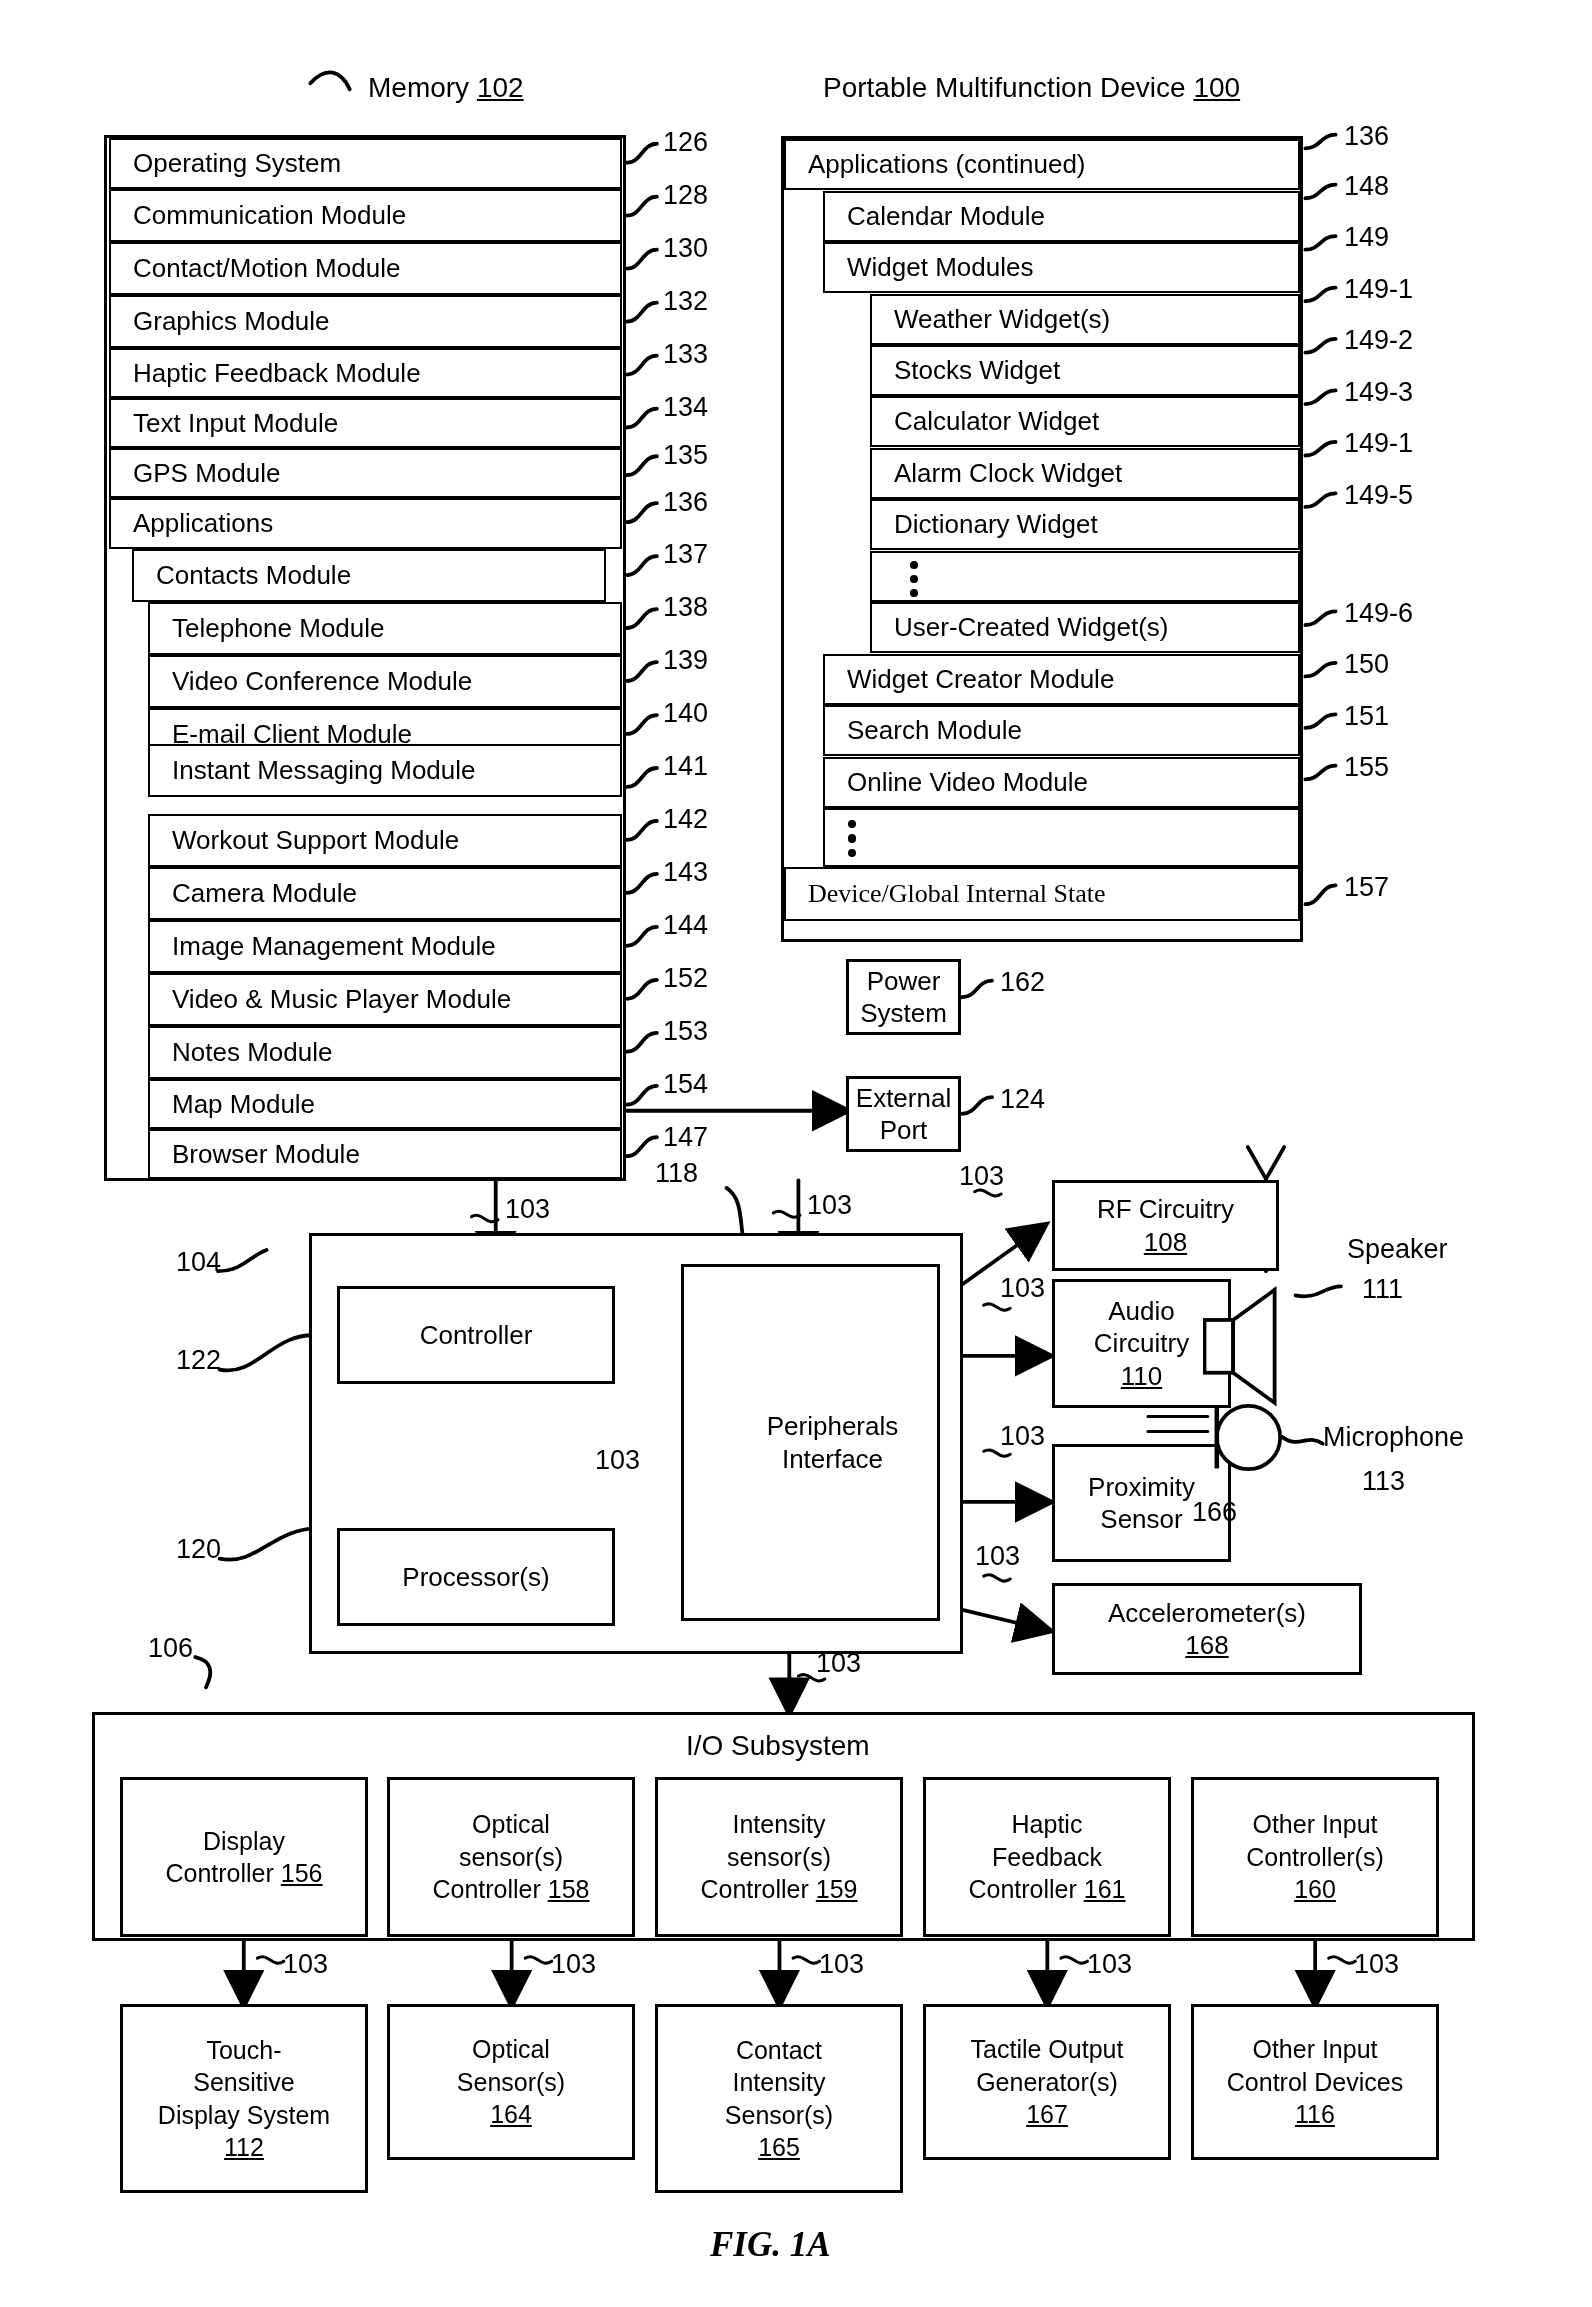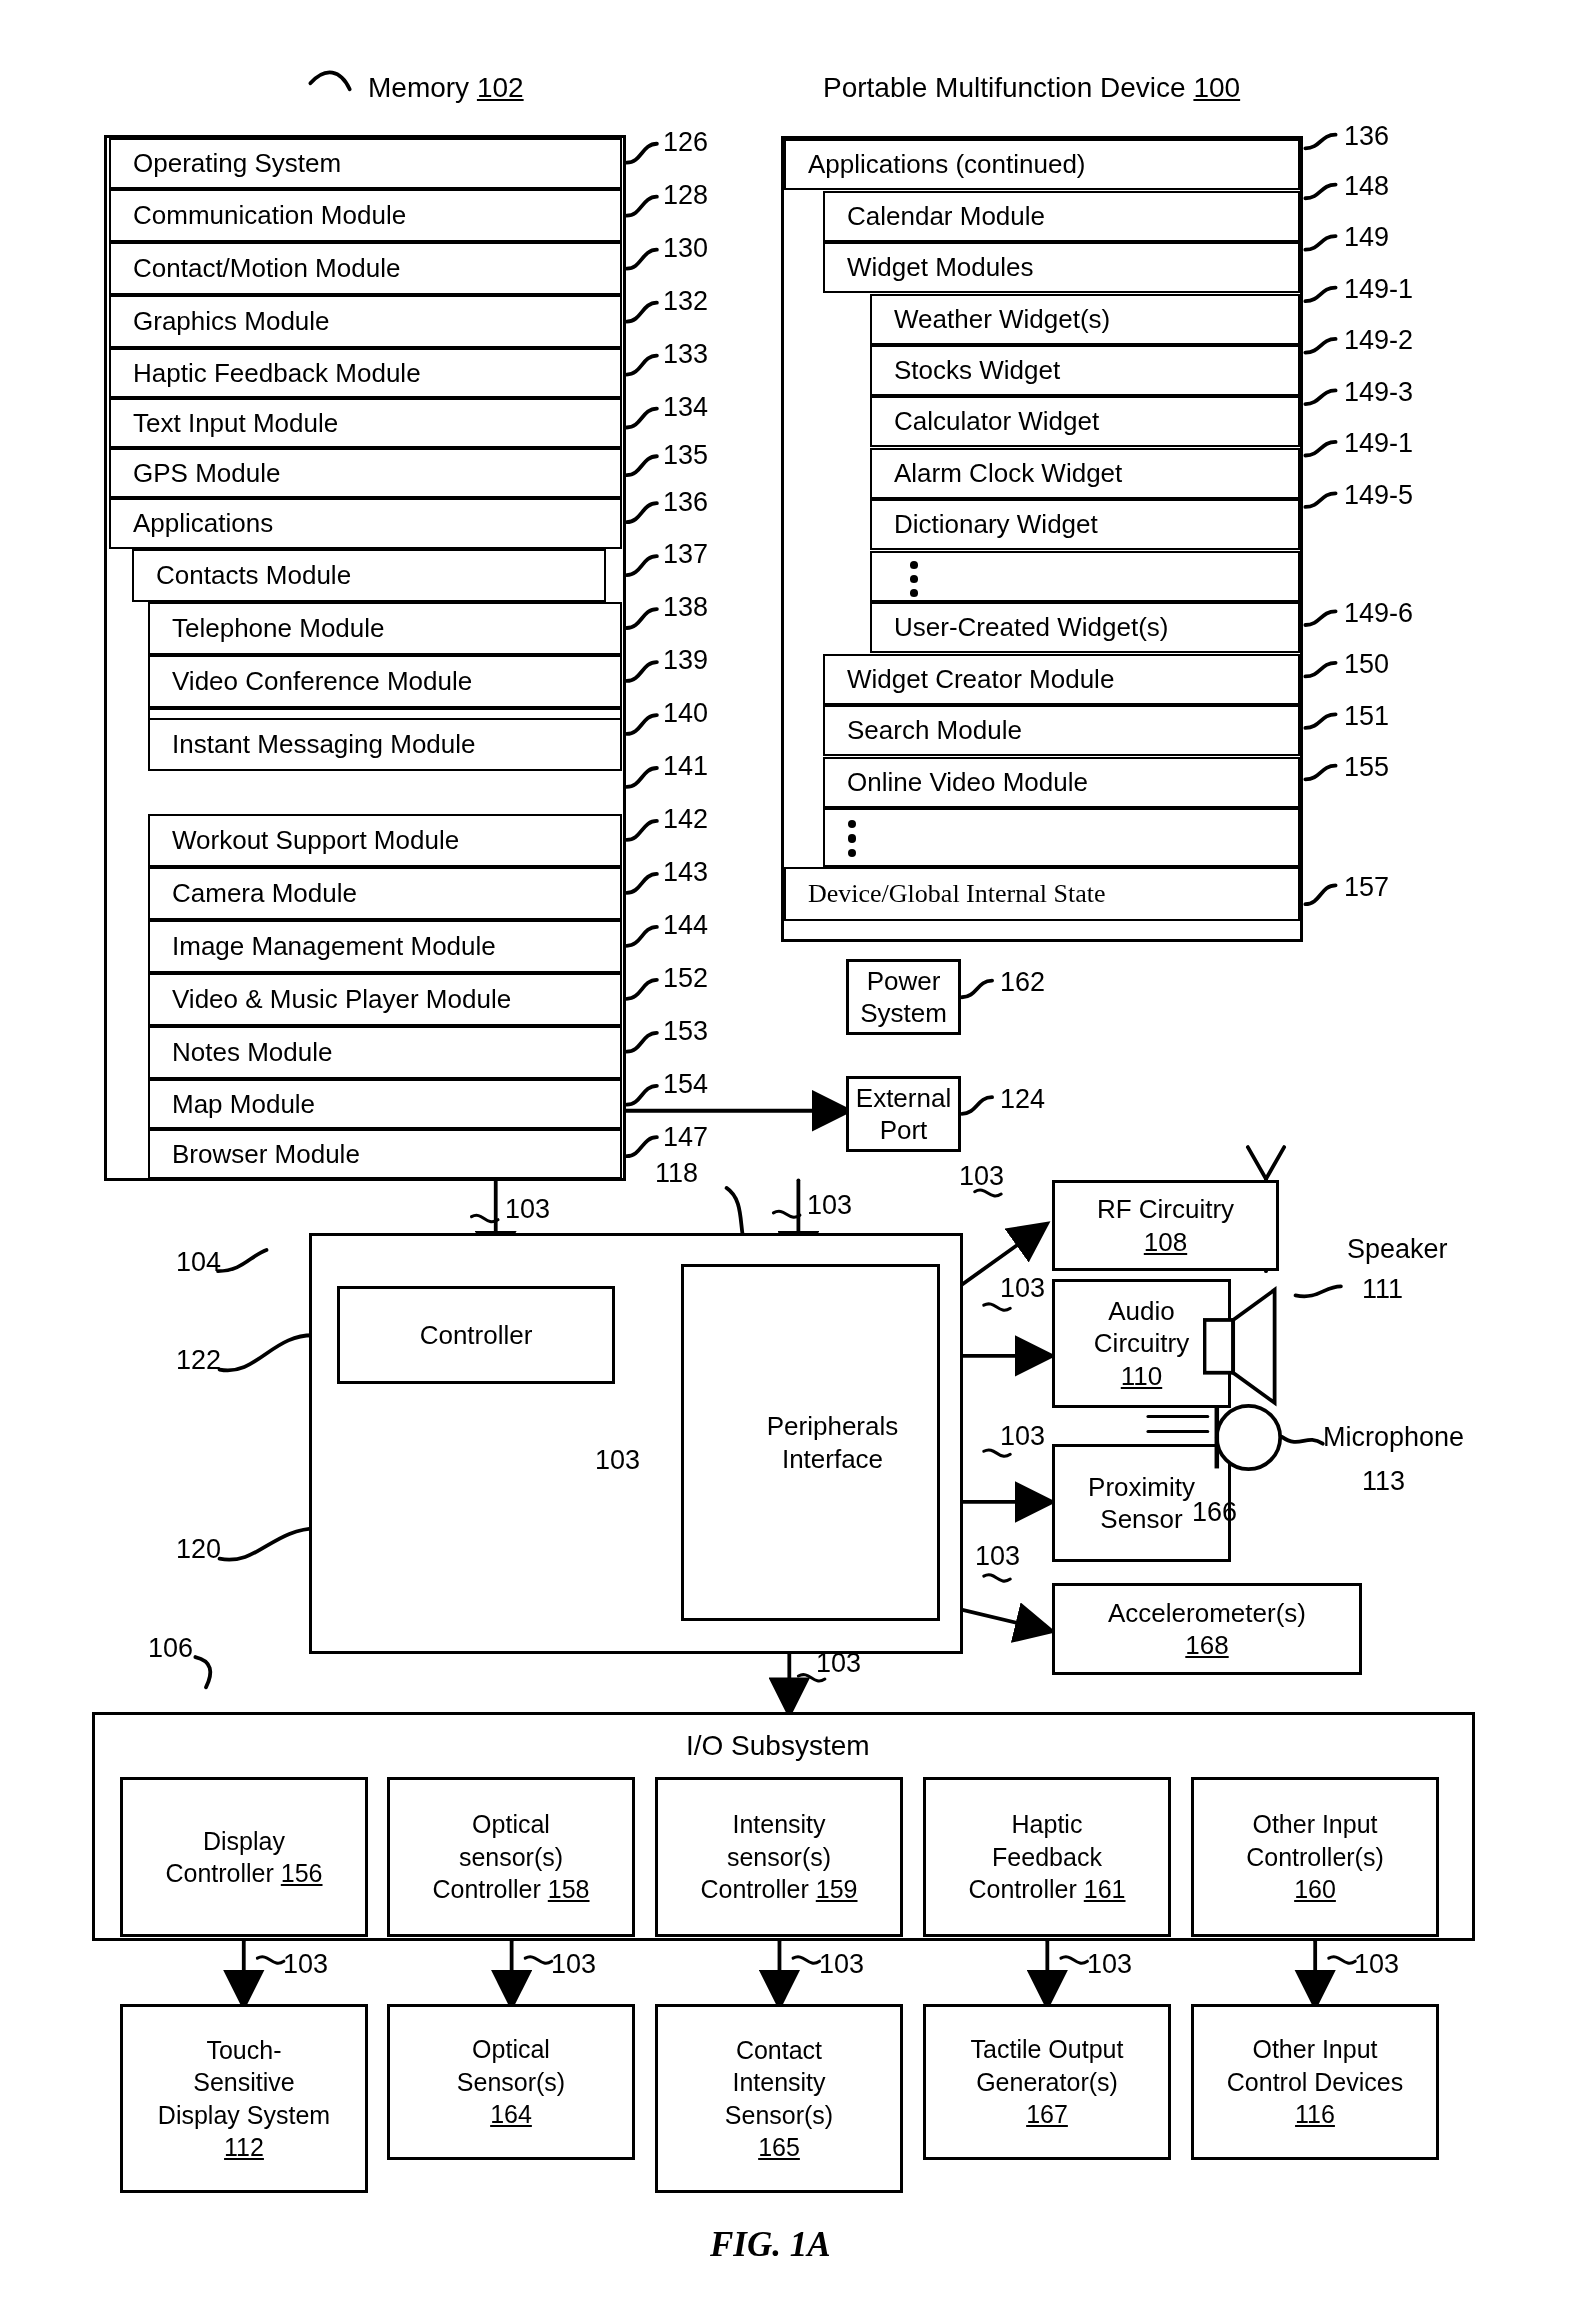--- a/index.html
+++ b/index.html
@@ -273,21 +273,21 @@
     </div>
   <div class="rowbox" style="left:148px; top:602px; width:474px; height:53px;">
       <span>Telephone Module</span>
     </div>
   <div class="rowbox" style="left:148px; top:655px; width:474px; height:53px;">
       <span>Video Conference Module</span>
     </div>
   <div class="rowbox" style="left:148px; top:708px; width:474px; height:53px;">
       <span>E-mail Client Module</span>
     </div>
-  <div class="rowbox" style="left:148px; top:718px; width:474px; height:53px;">
+  <div class="rowbox" style="left:148px; top:744px; width:474px; height:53px;">
       <span>Instant Messaging Module</span>
     </div>
   <div class="rowbox" style="left:148px; top:814px; width:474px; height:53px;">
       <span>Workout Support Module</span>
     </div>
   <div class="rowbox" style="left:148px; top:867px; width:474px; height:53px;">
       <span>Camera Module</span>
     </div>
   <div class="rowbox" style="left:148px; top:920px; width:474px; height:53px;">
       <span>Image Management Module</span>
@@ -404,20 +404,23 @@
   <div class="refnum" style="left:1344px; top:701px;">151</div>
   <div class="refnum" style="left:1344px; top:752px;">155</div>
   <div class="refnum" style="left:1344px; top:872px;">157</div>
 
   <div class="box" style="left:309px; top:1233px; width:654px; height:421px;"></div>
 
   <div class="ctrbox" style="left:337px; top:1286px; width:278px; height:98px;">
     <span>Controller</span>
   </div>
 
+  <div class="ctrbox" style="left:337px; top:1528px; width:278px; height:98px;">
+    <span>Processor(s)</span>
+  </div>
 
   <div class="ctrbox" style="left:681px; top:1264px; width:259px; height:357px;padding-left:44px;">
     <span>Peripherals</span>
     <span>Interface</span>
   </div>
 
   <div class="refnum" style="left:176px; top:1247px;">104</div>
   <div class="refnum" style="left:176px; top:1345px;">122</div>
   <div class="refnum" style="left:176px; top:1534px;">120</div>
   <div class="refnum" style="left:148px; top:1633px;">106</div>

